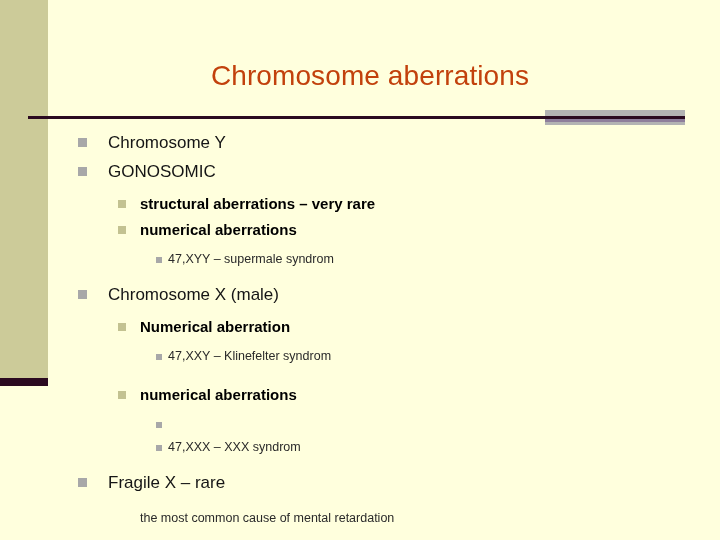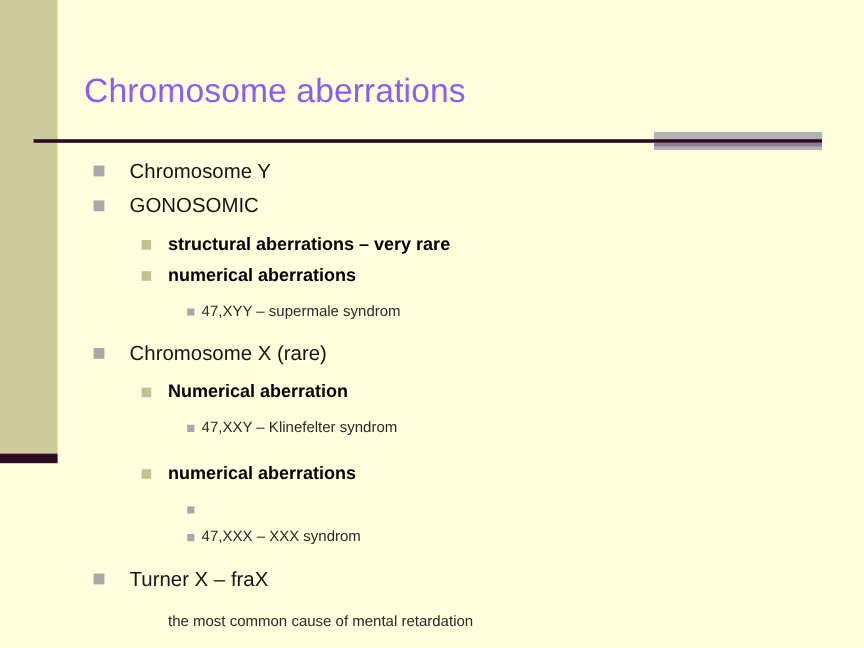--- a/index.html
+++ b/index.html
@@ -65,24 +65,25 @@
   }
 
   
   .slide-title {
     position: absolute;
     left: 70px;
     top: 58px;
     width: 600px;
     font-size: 28px;
     line-height: 36px;
-    color: #8b5cf6;
+    color: #c2410c;
     font-weight: normal;
     letter-spacing: 0.1px;
     white-space: nowrap;
+    text-align: center;
   }
 
   
   .body-area {
     position: absolute;
     left: 0;
     top: 128px;
     width: 720px;
   }
 
@@ -205,21 +206,21 @@
 
     <div class="bullet-row lvl3">
       <span class="bullet-mark"></span>
       <span class="bullet-text">47,XYY – supermale syndrom</span>
     </div>
 
     <div class="gap-md"></div>
 
     <div class="bullet-row lvl1">
       <span class="bullet-mark"></span>
-      <span class="bullet-text">Chromosome X (rare)</span>
+      <span class="bullet-text">Chromosome X (male)</span>
     </div>
 
     <div class="gap-sm"></div>
 
     <div class="bullet-row lvl2">
       <span class="bullet-mark"></span>
       <span class="bullet-text">Numerical aberration</span>
     </div>
 
     <div class="gap-sm"></div>
@@ -247,21 +248,21 @@
 
     <div class="bullet-row lvl3">
       <span class="bullet-mark"></span>
       <span class="bullet-text">47,XXX – XXX syndrom</span>
     </div>
 
     <div class="gap-md"></div>
 
     <div class="bullet-row lvl1">
       <span class="bullet-mark"></span>
-      <span class="bullet-text">Turner X – fraX</span>
+      <span class="bullet-text">Fragile X – rare</span>
     </div>
 
     <div class="gap-md"></div>
 
     <div class="bullet-row lvl2s">
 
       <span class="bullet-text">the most common cause of mental retardation</span>
     </div>
 
   </div>

